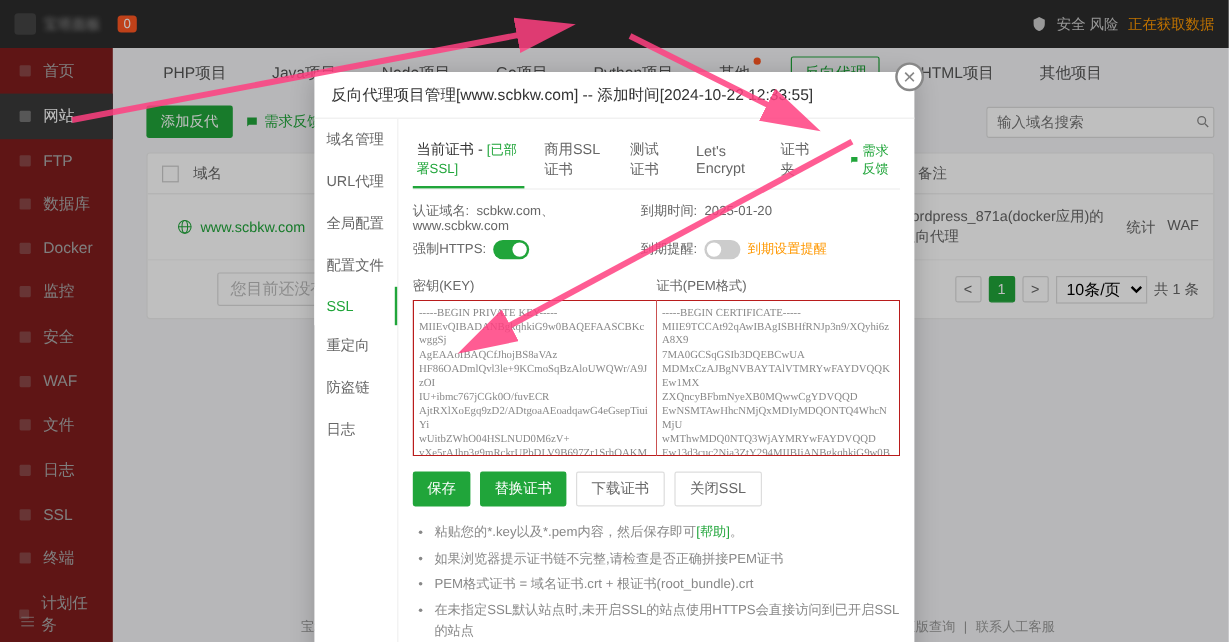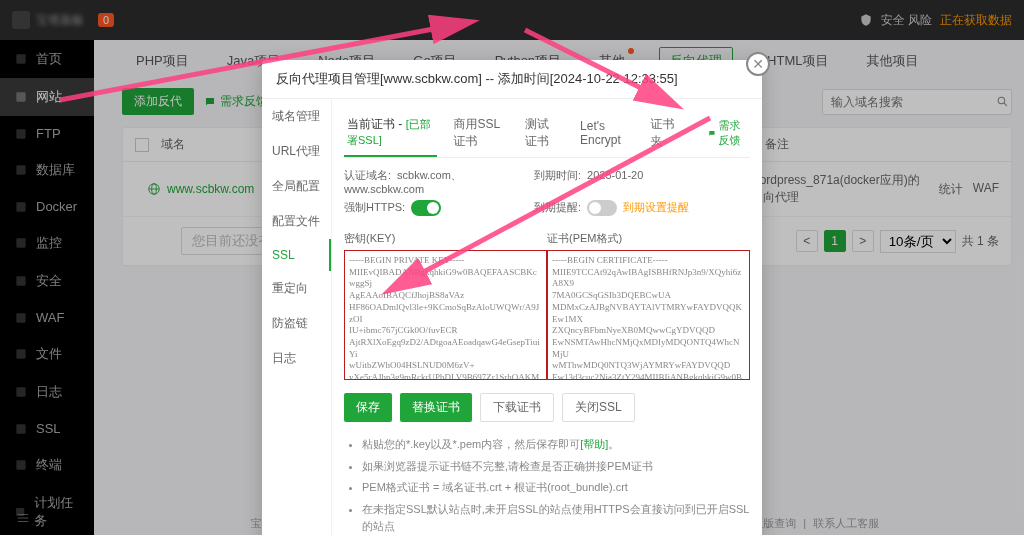--- a/index.html
+++ b/index.html
@@ -10,21 +10,21 @@
     .top-header .logo { display: flex; align-items: center; gap: 6px; }
     .top-header .logo-icon { width: 18px; height: 18px; background: #444; border-radius: 3px; }
     .top-header .logo-text { filter: blur(2px); opacity: 0.7; }
     .top-header .notif-badge { background: #ff5722; color: #fff; border-radius: 3px; padding: 1px 5px; font-size: 11px; margin-left: 8px; }
     .top-header .spacer { flex: 1; }
     .top-header .right-area { display: flex; align-items: center; gap: 8px; font-size: 12px; }
     .top-header .shield { width: 14px; height: 14px; }
     .top-header .warning { color: #ff9800; }
 
     
-    .sidebar { position: absolute; left: 0; top: 40px; bottom: 0; width: 94px; background: #000000; color: #aaa; }
+    .sidebar { position: absolute; left: 0; top: 40px; bottom: 0; width: 94px; background: #7f1d1d; color: #aaa; }
     .sidebar-item { display: flex; align-items: center; gap: 8px; padding: 10px 14px; cursor: pointer; font-size: 13px; }
     .sidebar-item.active { background: #3a3a3a; color: #fff; }
     .sidebar-item .s-icon { width: 14px; height: 14px; opacity: 0.6; }
     .sidebar-toggle { position: absolute; bottom: 10px; left: 14px; width: 18px; height: 14px; opacity: 0.6; }
 
     
     .main { position: absolute; left: 110px; right: 0; top: 40px; bottom: 24px; background: #f4f5f7; padding: 0 12px; }
     
     
     .tabs-row { display: flex; align-items: center; gap: 30px; padding: 6px 0 0 10px; height: 36px; font-size: 13px; color: #555; }

